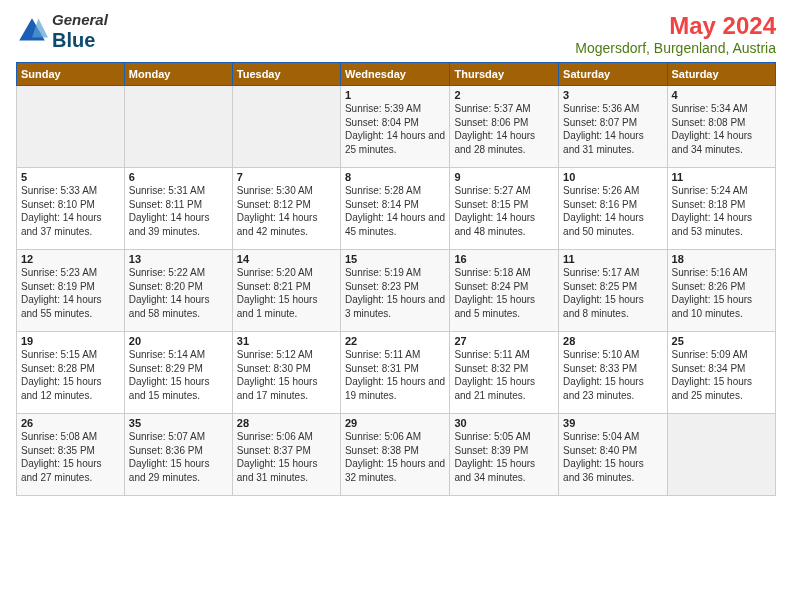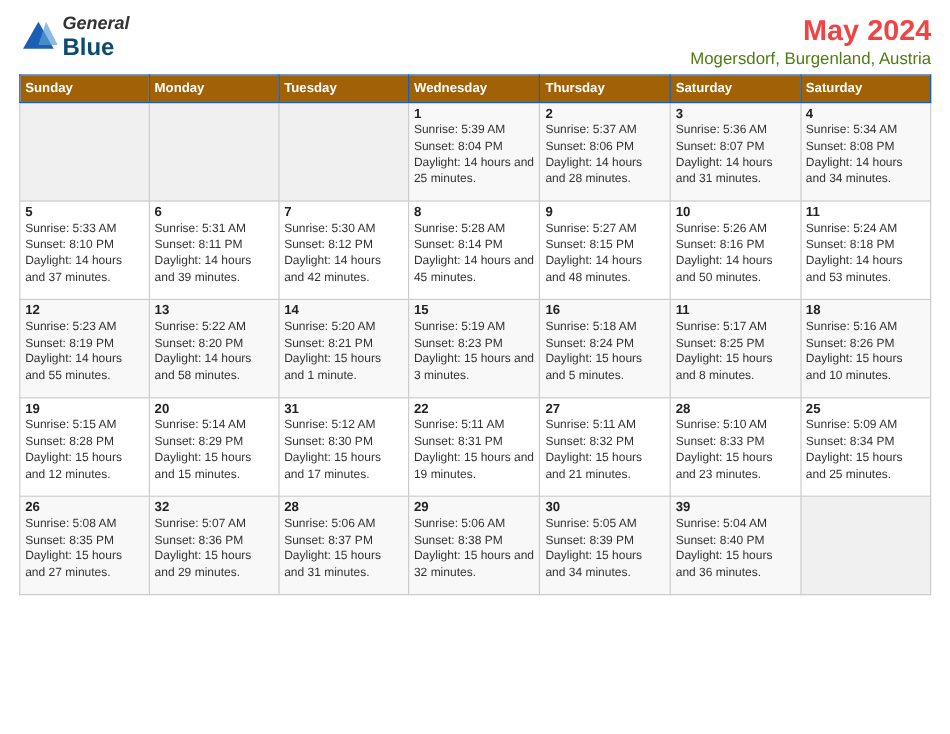--- a/index.html
+++ b/index.html
@@ -296,21 +296,21 @@
       </td>
         </tr>
         <tr>
           <td>
         <div class="day-number">26</div>
         <div class="day-info">
           Sunrise: 5:08 AM<br>Sunset: 8:35 PM<br>Daylight: 15 hours and 27 minutes.
         </div>
       </td>
           <td>
-        <div class="day-number">32</div>
+        <div class="day-number">35</div>
         <div class="day-info">
           Sunrise: 5:07 AM<br>Sunset: 8:36 PM<br>Daylight: 15 hours and 29 minutes.
         </div>
       </td>
           <td>
         <div class="day-number">28</div>
         <div class="day-info">
           Sunrise: 5:06 AM<br>Sunset: 8:37 PM<br>Daylight: 15 hours and 31 minutes.
         </div>
       </td>

